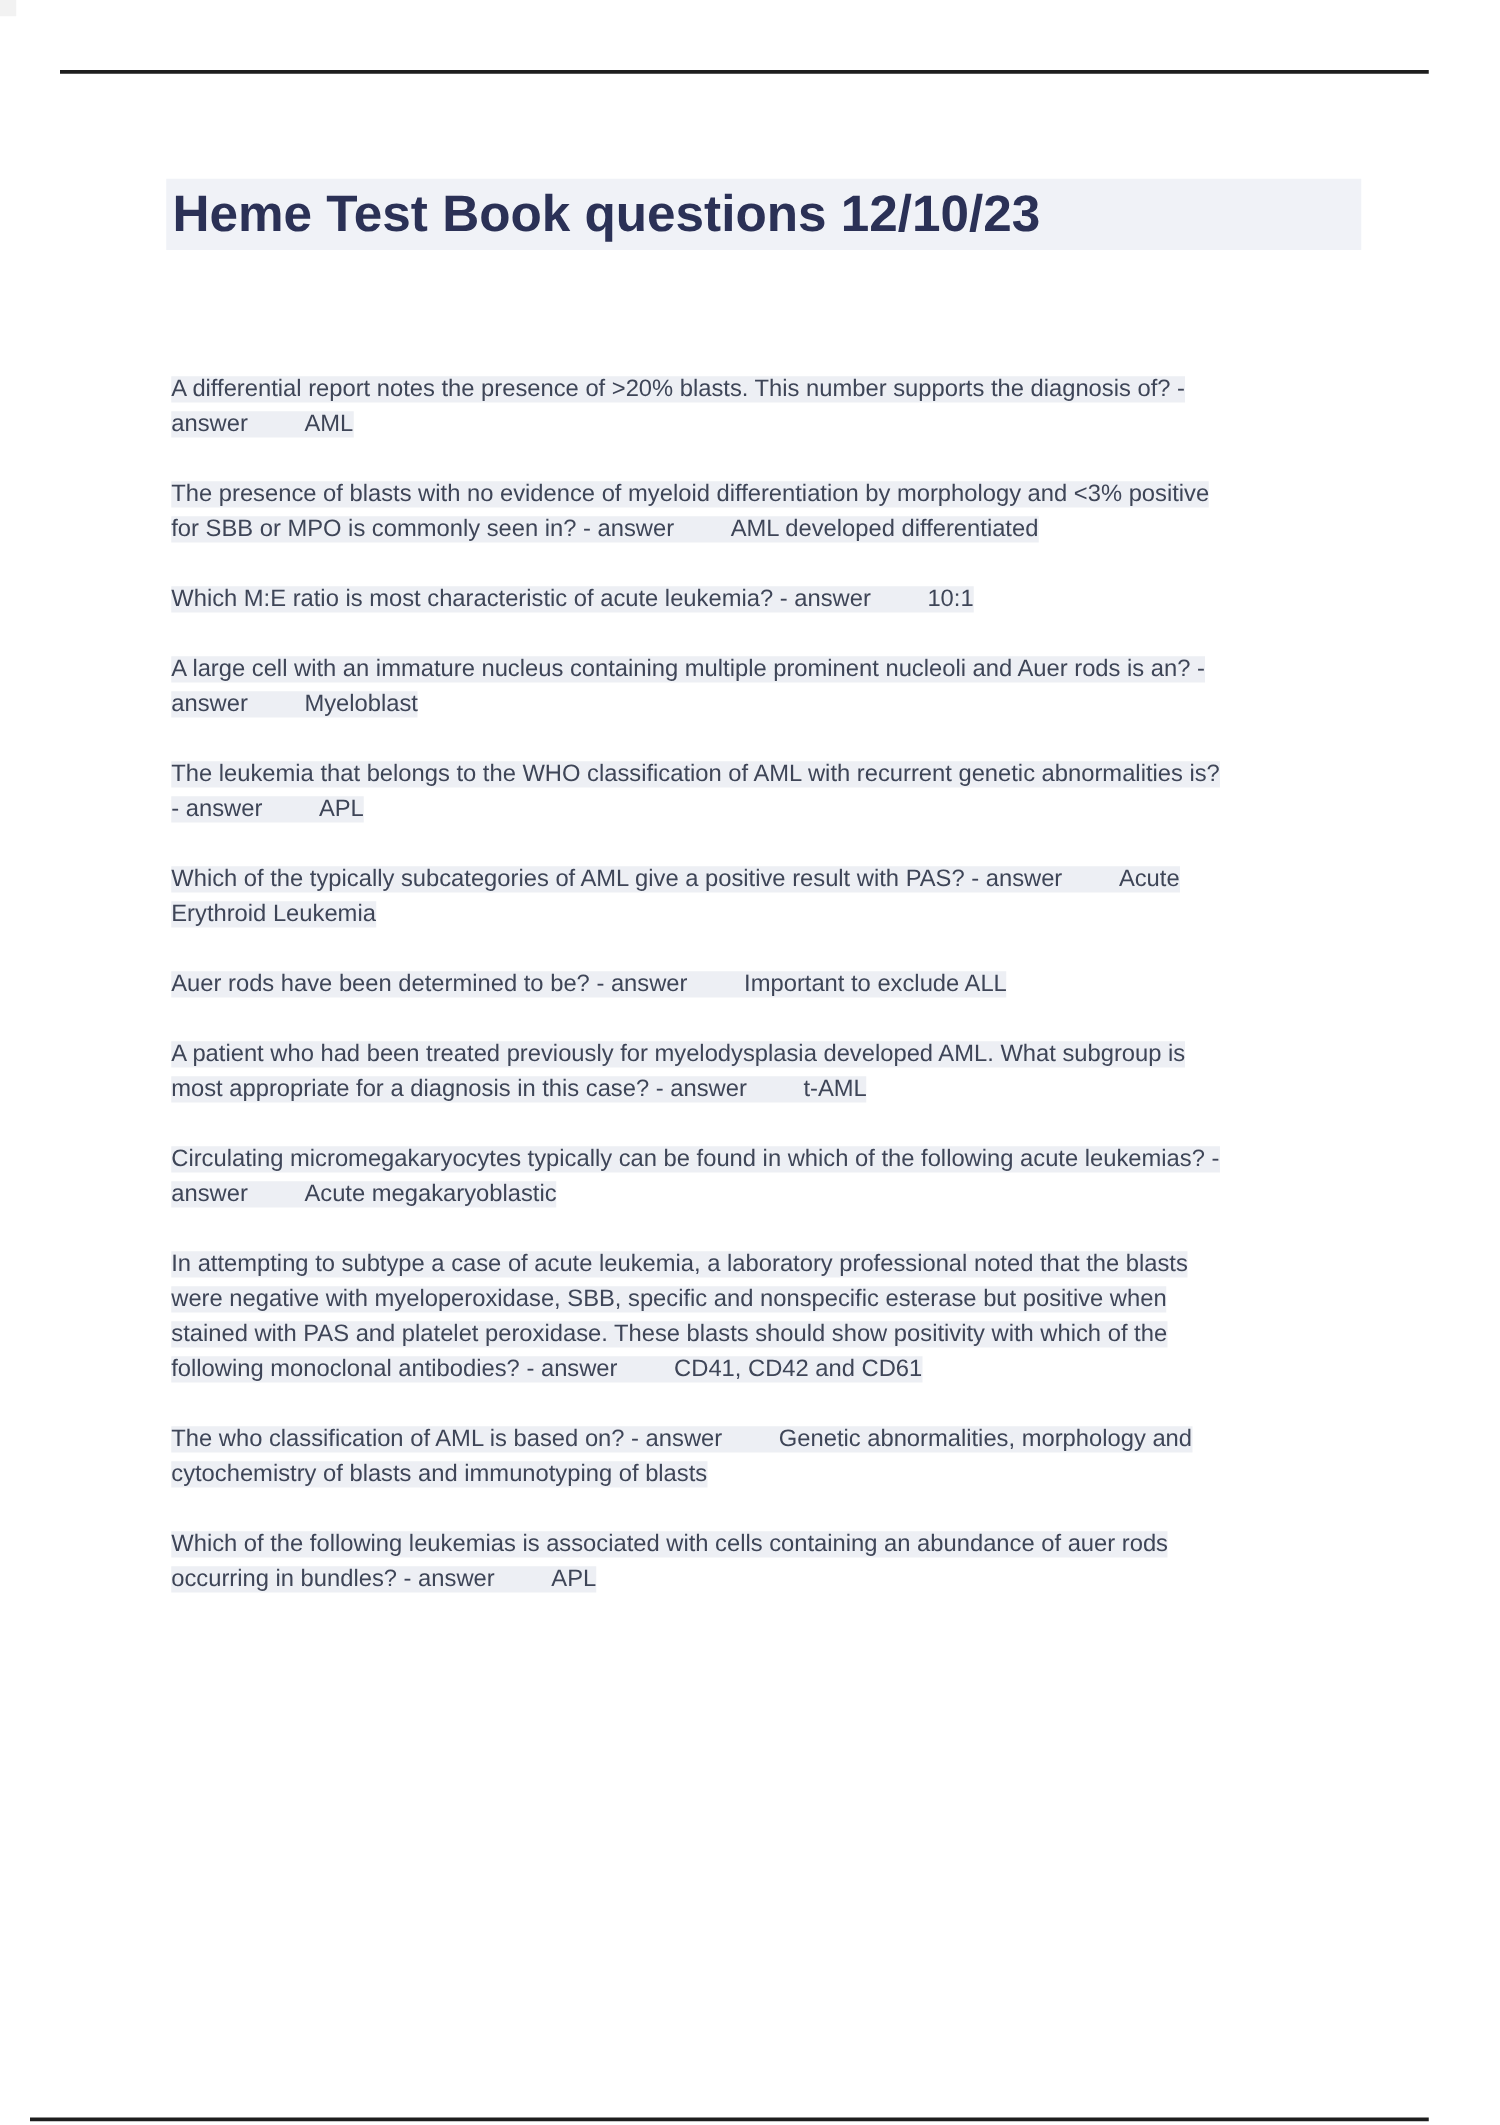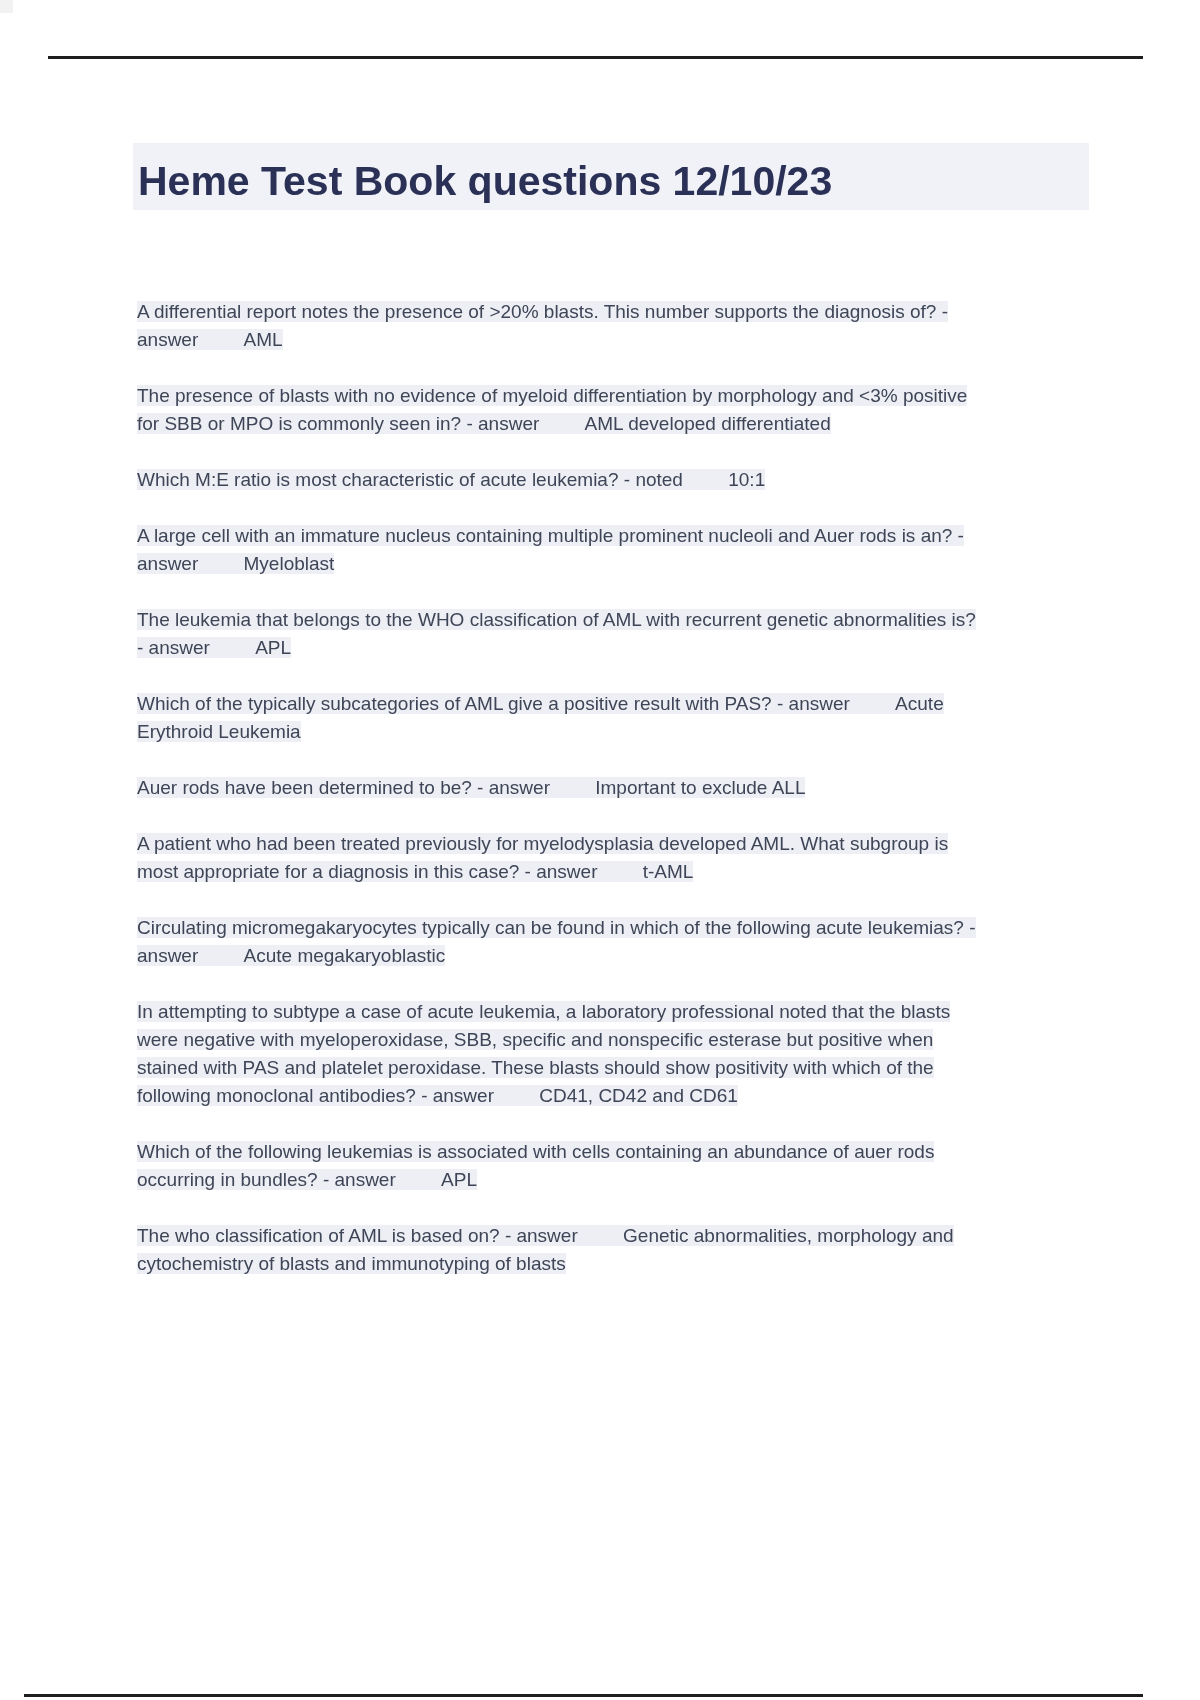--- a/index.html
+++ b/index.html
@@ -36,21 +36,21 @@
     top: 1694px;
     left: 24px;
     width: 1119px;
   }
   .title-wrap {
     position: absolute;
     top: 143px;
     left: 133px;
     width: 956px;
     background: #f0f2f7;
-    padding: 16px 0 7px 5px;
+    padding: 6px 0 7px 5px;
     box-sizing: border-box;
   }
   h1.page-title {
     margin: 0;
     font-size: 41px;
     line-height: 44px;
     font-weight: bold;
     color: #2b3156;
     white-space: nowrap;
   }
@@ -82,25 +82,25 @@
 
 <div class="rule top"></div>
 
 <div class="title-wrap">
   <h1 class="page-title">Heme Test Book questions 12/10/23</h1>
 </div>
 
 <div class="qa-list" id="qa-list">
     <p class="qa-item"><span class="hl"><span>A differential report notes the presence of &gt;20% blasts. This number supports the diagnosis of? - answer</span><span class="answer-gap"> </span><span>AML</span></span></p>
     <p class="qa-item"><span class="hl"><span>The presence of blasts with no evidence of myeloid differentiation by morphology and &lt;3% positive for SBB or MPO is commonly seen in? - answer</span><span class="answer-gap"> </span><span>AML developed differentiated</span></span></p>
-    <p class="qa-item"><span class="hl"><span>Which M:E ratio is most characteristic of acute leukemia? - noted</span><span class="answer-gap"> </span><span>10:1</span></span></p>
+    <p class="qa-item"><span class="hl"><span>Which M:E ratio is most characteristic of acute leukemia? - answer</span><span class="answer-gap"> </span><span>10:1</span></span></p>
     <p class="qa-item"><span class="hl"><span>A large cell with an immature nucleus containing multiple prominent nucleoli and Auer rods is an? - answer</span><span class="answer-gap"> </span><span>Myeloblast</span></span></p>
     <p class="qa-item"><span class="hl"><span>The leukemia that belongs to the WHO classification of AML with recurrent genetic abnormalities is? - answer</span><span class="answer-gap"> </span><span>APL</span></span></p>
     <p class="qa-item"><span class="hl"><span>Which of the typically subcategories of AML give a positive result with PAS? - answer</span><span class="answer-gap"> </span><span>Acute Erythroid Leukemia</span></span></p>
     <p class="qa-item"><span class="hl"><span>Auer rods have been determined to be? - answer</span><span class="answer-gap"> </span><span>Important to exclude ALL</span></span></p>
     <p class="qa-item"><span class="hl"><span>A patient who had been treated previously for myelodysplasia developed AML. What subgroup is most appropriate for a diagnosis in this case? - answer</span><span class="answer-gap"> </span><span>t-AML</span></span></p>
     <p class="qa-item"><span class="hl"><span>Circulating micromegakaryocytes typically can be found in which of the following acute leukemias? - answer</span><span class="answer-gap"> </span><span>Acute megakaryoblastic</span></span></p>
     <p class="qa-item"><span class="hl"><span>In attempting to subtype a case of acute leukemia, a laboratory professional noted that the blasts were negative with myeloperoxidase, SBB, specific and nonspecific esterase but positive when stained with PAS and platelet peroxidase. These blasts should show positivity with which of the following monoclonal antibodies? - answer</span><span class="answer-gap"> </span><span>CD41, CD42 and CD61</span></span></p>
+    <p class="qa-item"><span class="hl"><span>The who classification of AML is based on? - answer</span><span class="answer-gap"> </span><span>Genetic abnormalities, morphology and cytochemistry of blasts and immunotyping of blasts</span></span></p>
     <p class="qa-item"><span class="hl"><span>Which of the following leukemias is associated with cells containing an abundance of auer rods occurring in bundles? - answer</span><span class="answer-gap"> </span><span>APL</span></span></p>
-    <p class="qa-item"><span class="hl"><span>The who classification of AML is based on? - answer</span><span class="answer-gap"> </span><span>Genetic abnormalities, morphology and cytochemistry of blasts and immunotyping of blasts</span></span></p>
   </div>
 
 <div class="rule bottom"></div>
 
 </body></html>

